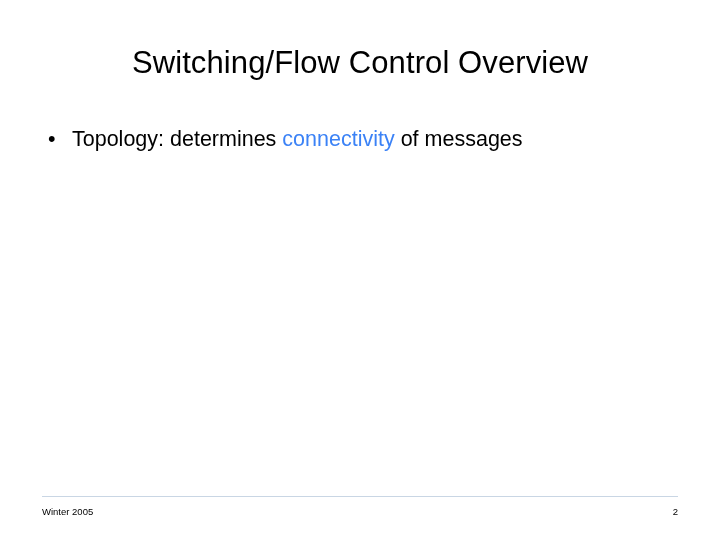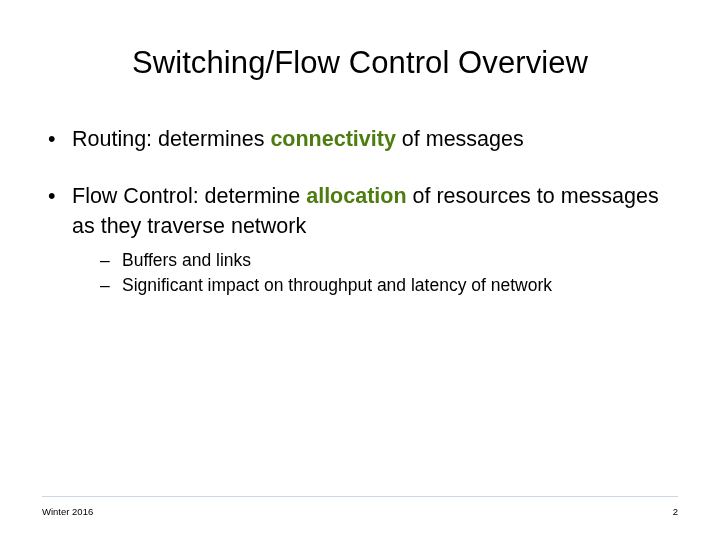--- a/index.html
+++ b/index.html
@@ -56,22 +56,22 @@
     position: absolute;
     left: 12px;
     top: 0;
     font-size: 21.5px;
     line-height: 1.42;
   }
   ul.level1 > li.no-bullet-space {
     margin-bottom: 8px;
   }
   .hl {
-    color: #4d7c0f;
-    font-weight: bold;
+    color: #3b82f6;
+    font-weight: normal;
     text-align: center;
   }
   ul.level2 {
     list-style: none;
     margin: 6px 0 0 0;
     padding: 0 0 0 28px;
   }
   ul.level2 > li {
     position: relative;
     padding-left: 22px;
@@ -128,31 +128,24 @@
 </head>
 <body>
 
 <div class="slide">
 
   <div class="slide-title">Switching/Flow Control Overview</div>
 
   <div class="body-content">
     <ul class="level1">
       <li>
-        <span>Routing: determines </span><span class="hl">connectivity</span><span> of messages</span>
-      </li>
-      <li class="no-bullet-space">
-        <span>Flow Control: determine </span><span class="hl">allocation</span><span> of resources to messages as they traverse network</span>
-        <ul class="level2">
-          <li>Buffers and links</li>
-          <li>Significant impact on throughput and latency of network</li>
-        </ul>
+        <span>Topology: determines </span><span class="hl">connectivity</span><span> of messages</span>
       </li>
     </ul>
   </div>
 
   <div class="footer">
     <div class="footer-rule"></div>
-    <div class="footer-left">Winter 2016</div>
+    <div class="footer-left">Winter 2005</div>
     <div class="footer-right">2</div>
   </div>
 
 </div>
 
 </body></html>

